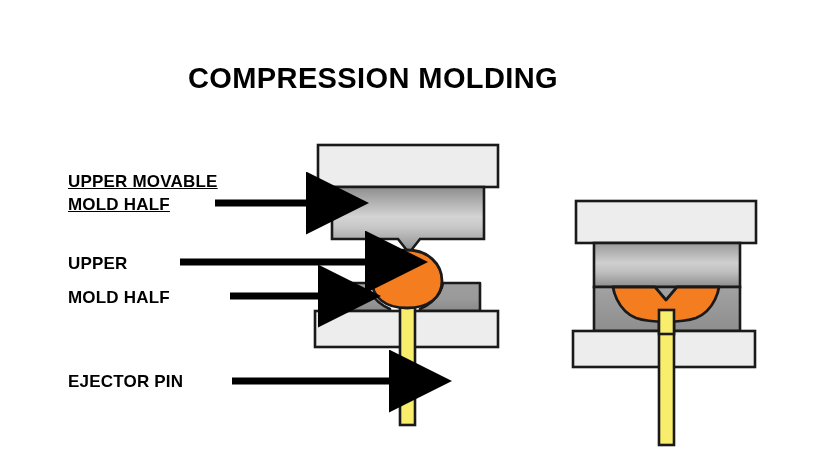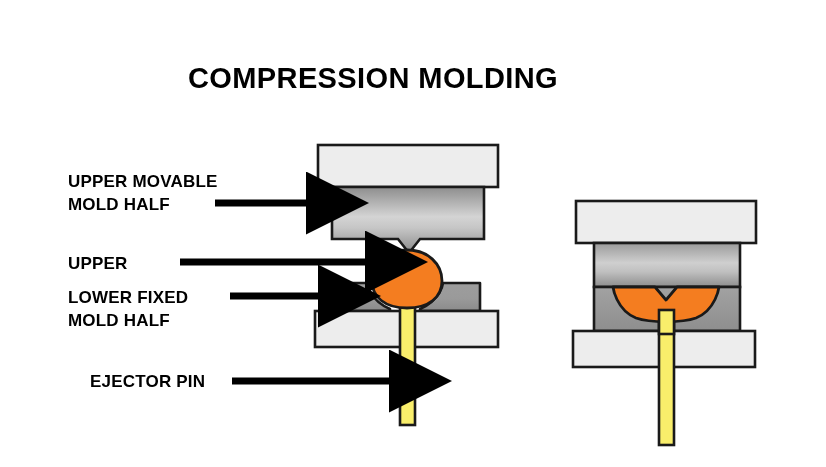--- a/index.html
+++ b/index.html
@@ -37,24 +37,24 @@
   .callout {
     position: absolute;
     font-family: "Liberation Sans", sans-serif;
     font-size: 17px;
     font-weight: bold;
     letter-spacing: 0.2px;
     color: #000000;
     white-space: nowrap;
     line-height: 23px;
   }
-  .lbl-upper  { left: 68px;  top: 170px; }
+  .lbl-upper  { left: 68px;  top: 170px; text-decoration: underline; }
   .lbl-charge { left: 68px;  top: 252px; }
   .lbl-lower  { left: 68px;  top: 286px; }
-  .lbl-ejector{ left: 68px;  top: 370px; margin-left: 22px; }
+  .lbl-ejector{ left: 68px;  top: 370px; }
 </style>
 </head>
 <body>
 
 <svg id="canvas" viewBox="0 0 826 467" xmlns="http://www.w3.org/2000/svg">
 
   <defs>
     <linearGradient id="gradPunchLeft" x1="0" y1="0" x2="0" y2="1">
       <stop offset="0%" stop-color="#8d8d8d"></stop>
       <stop offset="45%" stop-color="#d4d4d4"></stop>
@@ -141,17 +141,16 @@
 <div class="diagram-title">COMPRESSION MOLDING</div>
 
 <div class="callout lbl-upper">
   <div>UPPER MOVABLE</div>
   <div>MOLD HALF</div>
 </div>
 
 <div class="callout lbl-charge">UPPER</div>
 
 <div class="callout lbl-lower">
-  <div>LOWER FIXED</div>
   <div>MOLD HALF</div>
 </div>
 
 <div class="callout lbl-ejector">EJECTOR PIN</div>
 
 </body></html>

